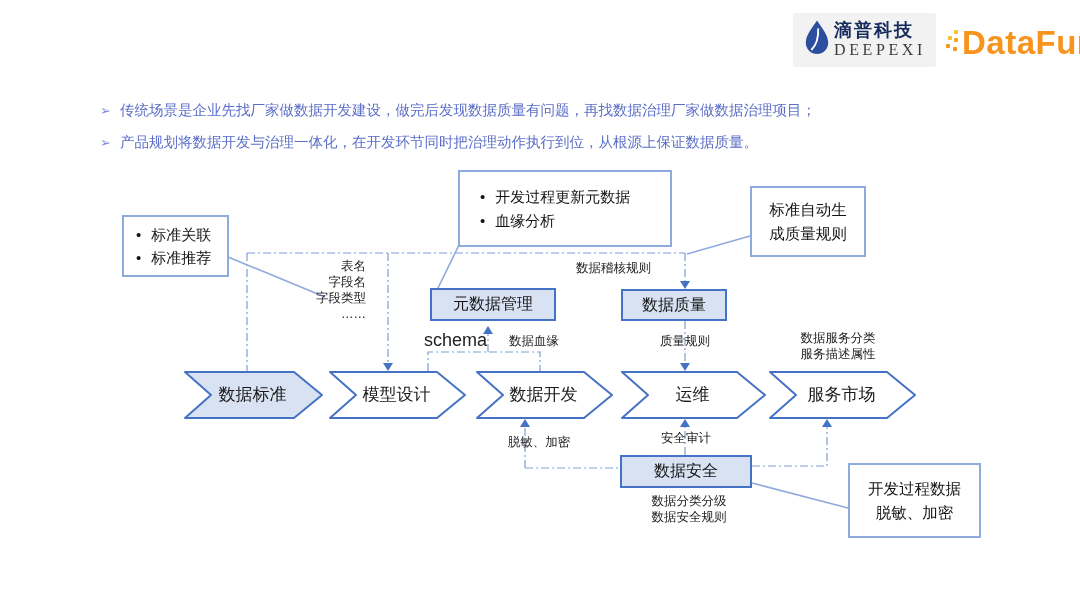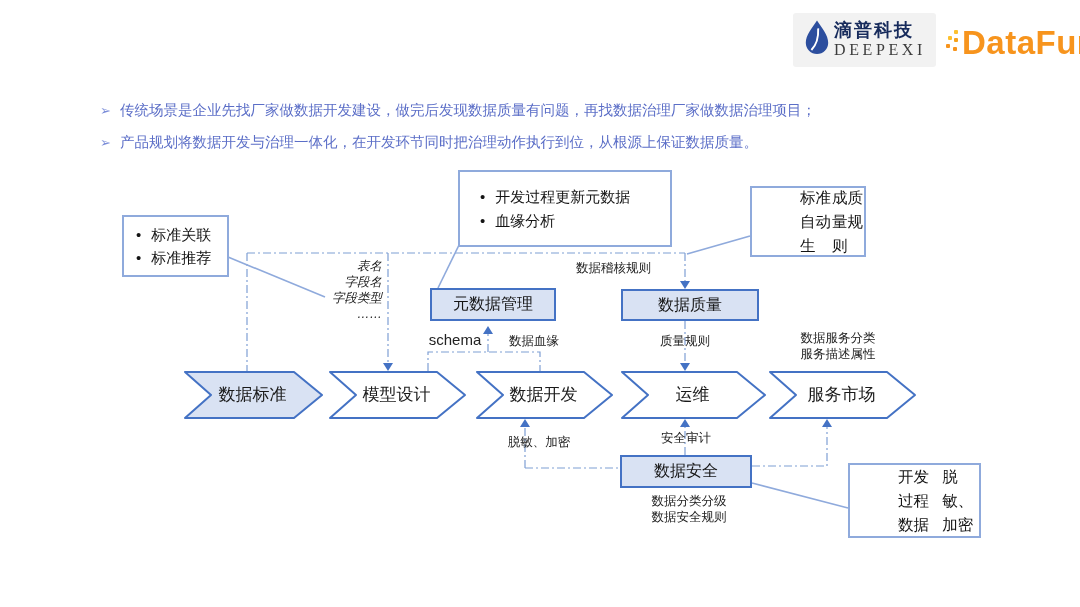--- a/index.html
+++ b/index.html
@@ -25,22 +25,22 @@
   .bullet-icon{font-size:13px;color:#7a8cd8;line-height:19px;}
   .bullet-text{font-size:14.5px;color:var(--bullet-blue);line-height:19px;}
   
   .module-box{background:var(--fill-light);border:2px solid var(--accent);
               display:flex;align-items:center;justify-content:center;
               font-size:16px;color:#141414;}
   .callout{background:#fff;border:2px solid var(--accent-light);color:#141414;}
   .callout-list{display:flex;flex-direction:column;justify-content:center;height:100%;
                 padding-left:12px;gap:3px;}
   .callout-li{display:flex;gap:10px;font-size:15px;line-height:20px;}
-  .callout-center{display:flex;flex-direction:row;align-items:center;justify-content:center;
-                  height:100%;font-size:15.5px;line-height:24px;margin-left:48px;}
+  .callout-center{display:flex;flex-direction:column;align-items:center;justify-content:center;
+                  height:100%;font-size:15.5px;line-height:24px;}
   .stage-label{font-size:17px;color:var(--text-dark);text-align:center;}
   .small-label{font-size:12.5px;color:#222222;line-height:16px;}
   .ta-r{text-align:right;} .ta-c{text-align:center;}
   svg.lines{position:absolute;left:0;top:0;pointer-events:none;}
 </style>
 </head>
 <body>
 
 <div class="slide">
 
@@ -121,21 +121,21 @@
     </g>
   </svg>
 
   <div class="abs stage-label" style="left:211px;top:372px;width:83px;line-height:46px;">数据标准</div>
   <div class="abs stage-label" style="left:356px;top:372px;width:81px;line-height:46px;">模型设计</div>
   <div class="abs stage-label" style="left:503px;top:372px;width:81px;line-height:46px;">数据开发</div>
   <div class="abs stage-label" style="left:796px;top:372px;width:91px;line-height:46px;">服务市场</div>
   <div class="abs stage-label" style="left:648px;top:372px;width:89px;line-height:46px;">运维</div>
 
   <div class="abs module-box" style="left:430px;top:288px;width:126px;height:33px;">元数据管理</div>
-  <div class="abs module-box" style="left:621px;top:289px;width:138px;height:32px;">数据质量</div>
+  <div class="abs module-box" style="left:621px;top:289px;width:106px;height:32px;">数据质量</div>
   <div class="abs module-box" style="left:620px;top:455px;width:132px;height:33px;">数据安全</div>
 
   <div class="abs callout" style="left:122px;top:215px;width:107px;height:62px;">
     <div class="callout-list">
       <div class="callout-li">
         <span>•</span>
         <span>标准关联</span>
       </div>
       <div class="callout-li">
         <span>•</span>
@@ -164,28 +164,28 @@
     </div>
   </div>
 
   <div class="abs callout" style="left:848px;top:463px;width:133px;height:75px;">
     <div class="callout-center">
       <span>开发过程数据</span>
       <span>脱敏、加密</span>
     </div>
   </div>
 
-  <div class="abs small-label ta-r" style="left:312px;top:258px;width:70px;font-style:italic;">
+  <div class="abs small-label ta-r" style="left:296px;top:258px;width:70px;">
     <div>表名</div>
     <div>字段名</div>
     <div>字段类型</div>
     <div>……</div>
   </div>
   <div class="abs small-label" style="left:576px;top:260px;width:110px;">数据稽核规则</div>
-  <div class="abs small-label ta-c" style="left:424px;top:332px;width:62px;font-size:15px;">schema</div>
+  <div class="abs small-label ta-c" style="left:424px;top:332px;width:62px;font-size:18px;">schema</div>
   <div class="abs small-label ta-c" style="left:502px;top:333px;width:64px;">数据血缘</div>
   <div class="abs small-label ta-c" style="left:655px;top:333px;width:60px;">质量规则</div>
   <div class="abs small-label ta-c" style="left:500px;top:434px;width:78px;">脱敏、加密</div>
   <div class="abs small-label ta-c" style="left:653px;top:430px;width:66px;">安全审计</div>
   <div class="abs small-label ta-c" style="left:790px;top:330px;width:96px;">
     <div>数据服务分类</div>
     <div>服务描述属性</div>
   </div>
   <div class="abs small-label ta-c" style="left:640px;top:493px;width:98px;">
     <div>数据分类分级</div>

